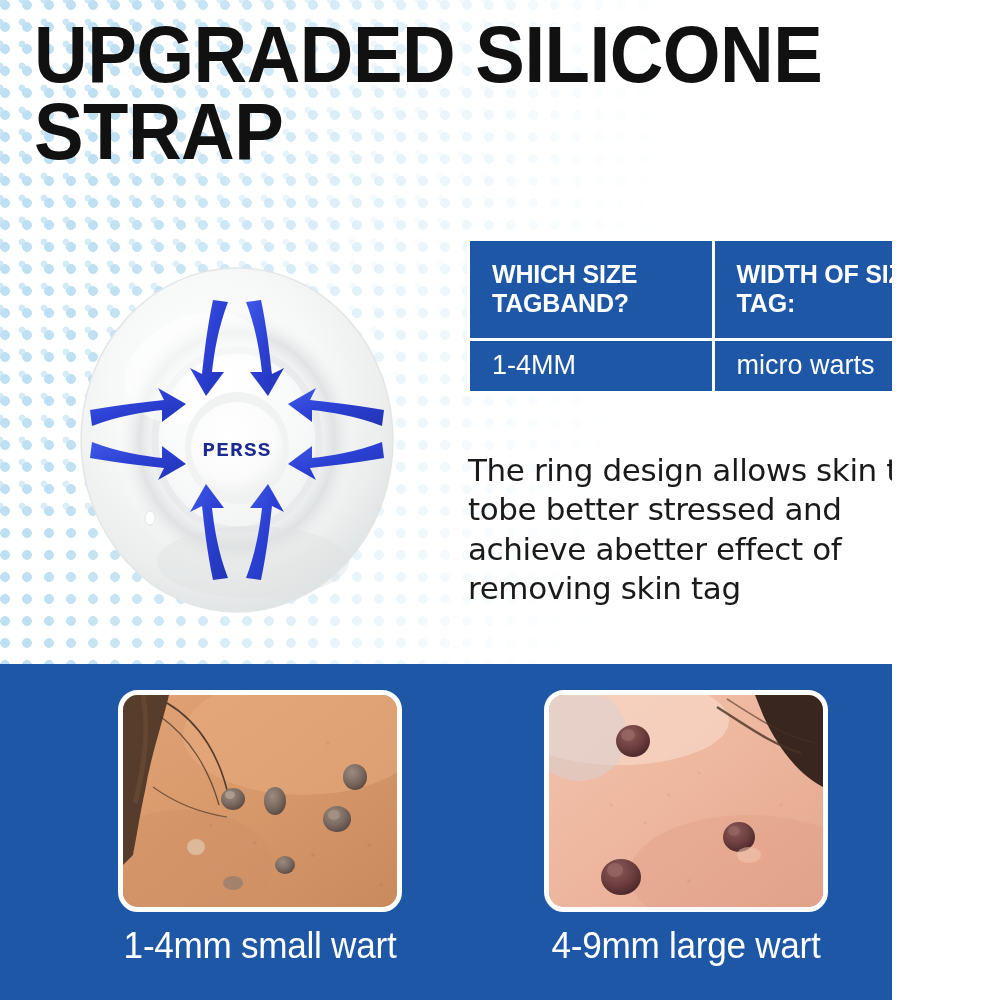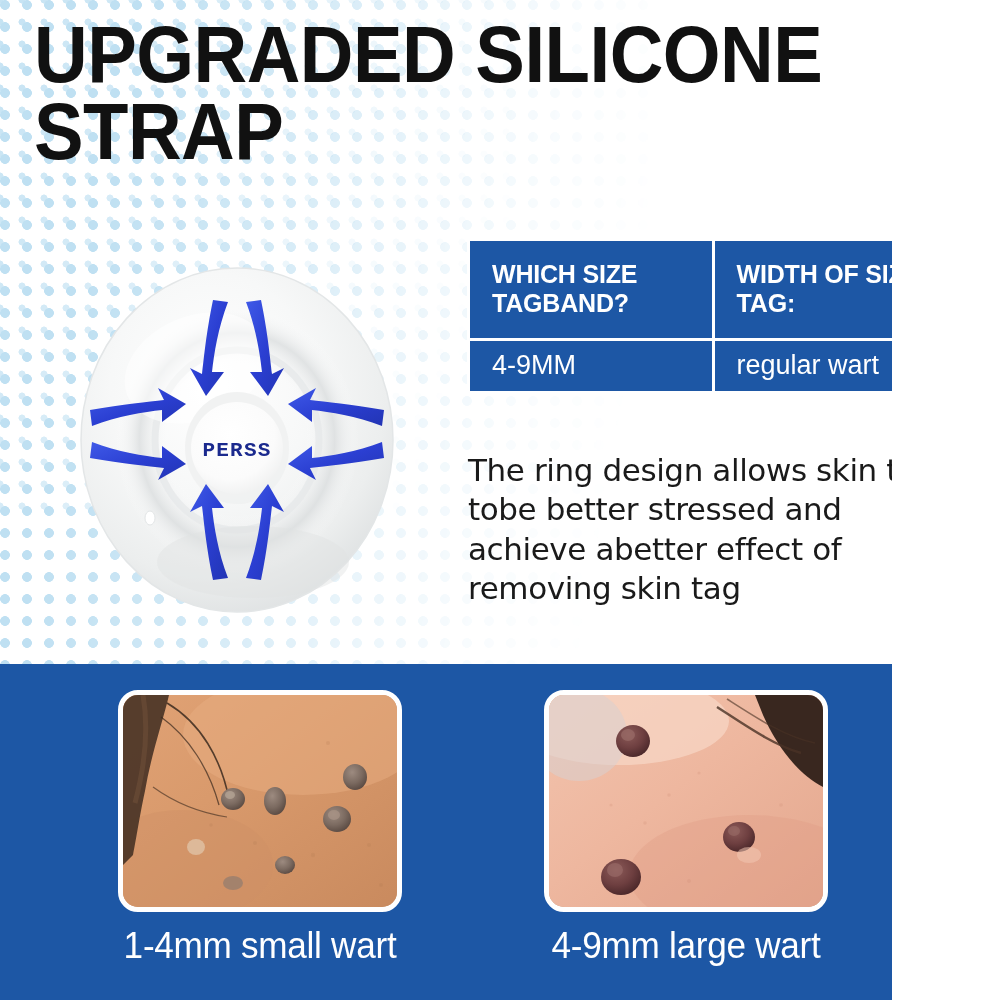--- a/index.html
+++ b/index.html
@@ -242,22 +242,22 @@
     <colgroup>
         <col class="c1">
         <col class="c2">
       </colgroup>
     <tbody>
       <tr>
         <td class="th-cell">WHICH SIZE TAGBAND?</td>
         <td class="th-cell">WIDTH OF SIZE TAG:</td>
       </tr>
       <tr>
-        <td class="td-cell">4-9MM</td>
-        <td class="td-cell">regular wart</td>
+        <td class="td-cell">1-4MM</td>
+        <td class="td-cell">micro warts</td>
       </tr>
     </tbody>
   </table>
 
   <div class="body-copy">The ring design allows skin tag tobe better stressed and achieve abetter effect of removing skin tag</div>
 
   <div class="blue-panel"></div>
 
   <div class="photo-card left">
     <svg class="photo-inner" viewBox="0 0 274 212" preserveAspectRatio="none">

